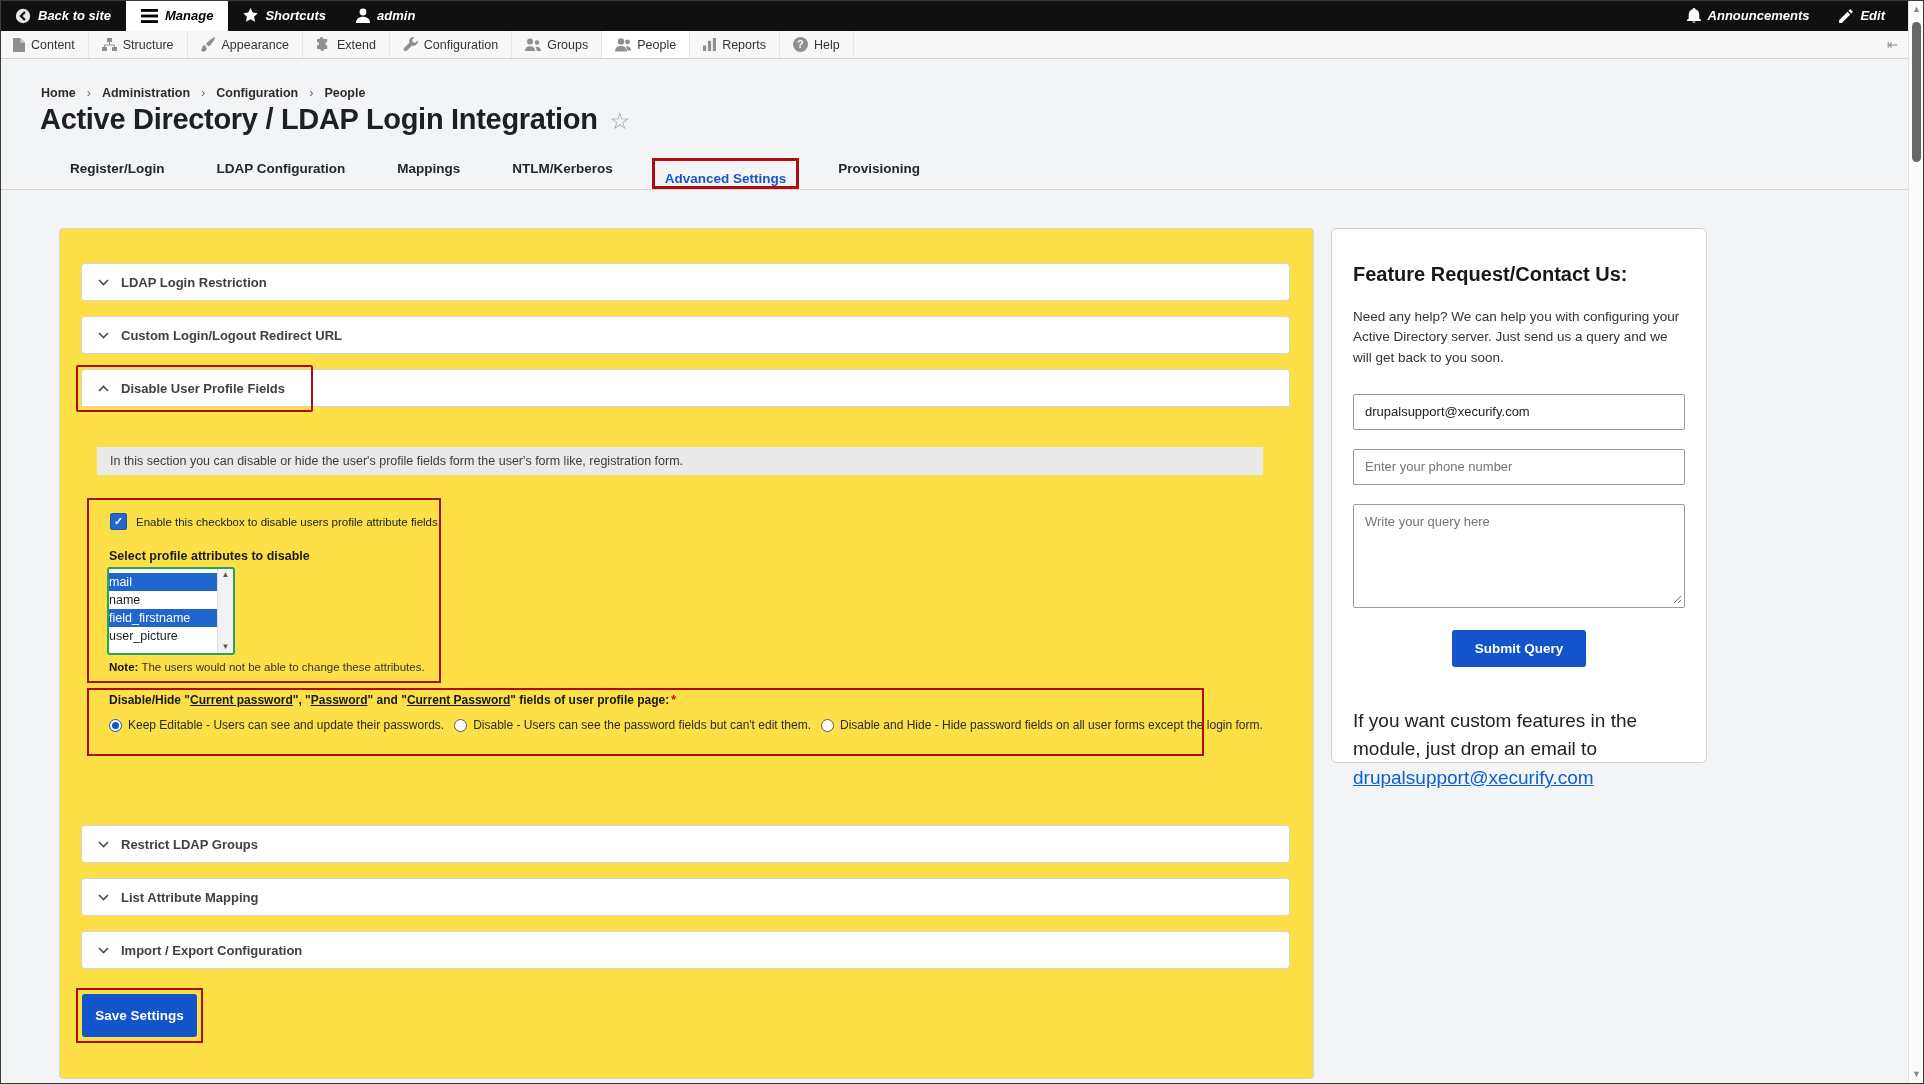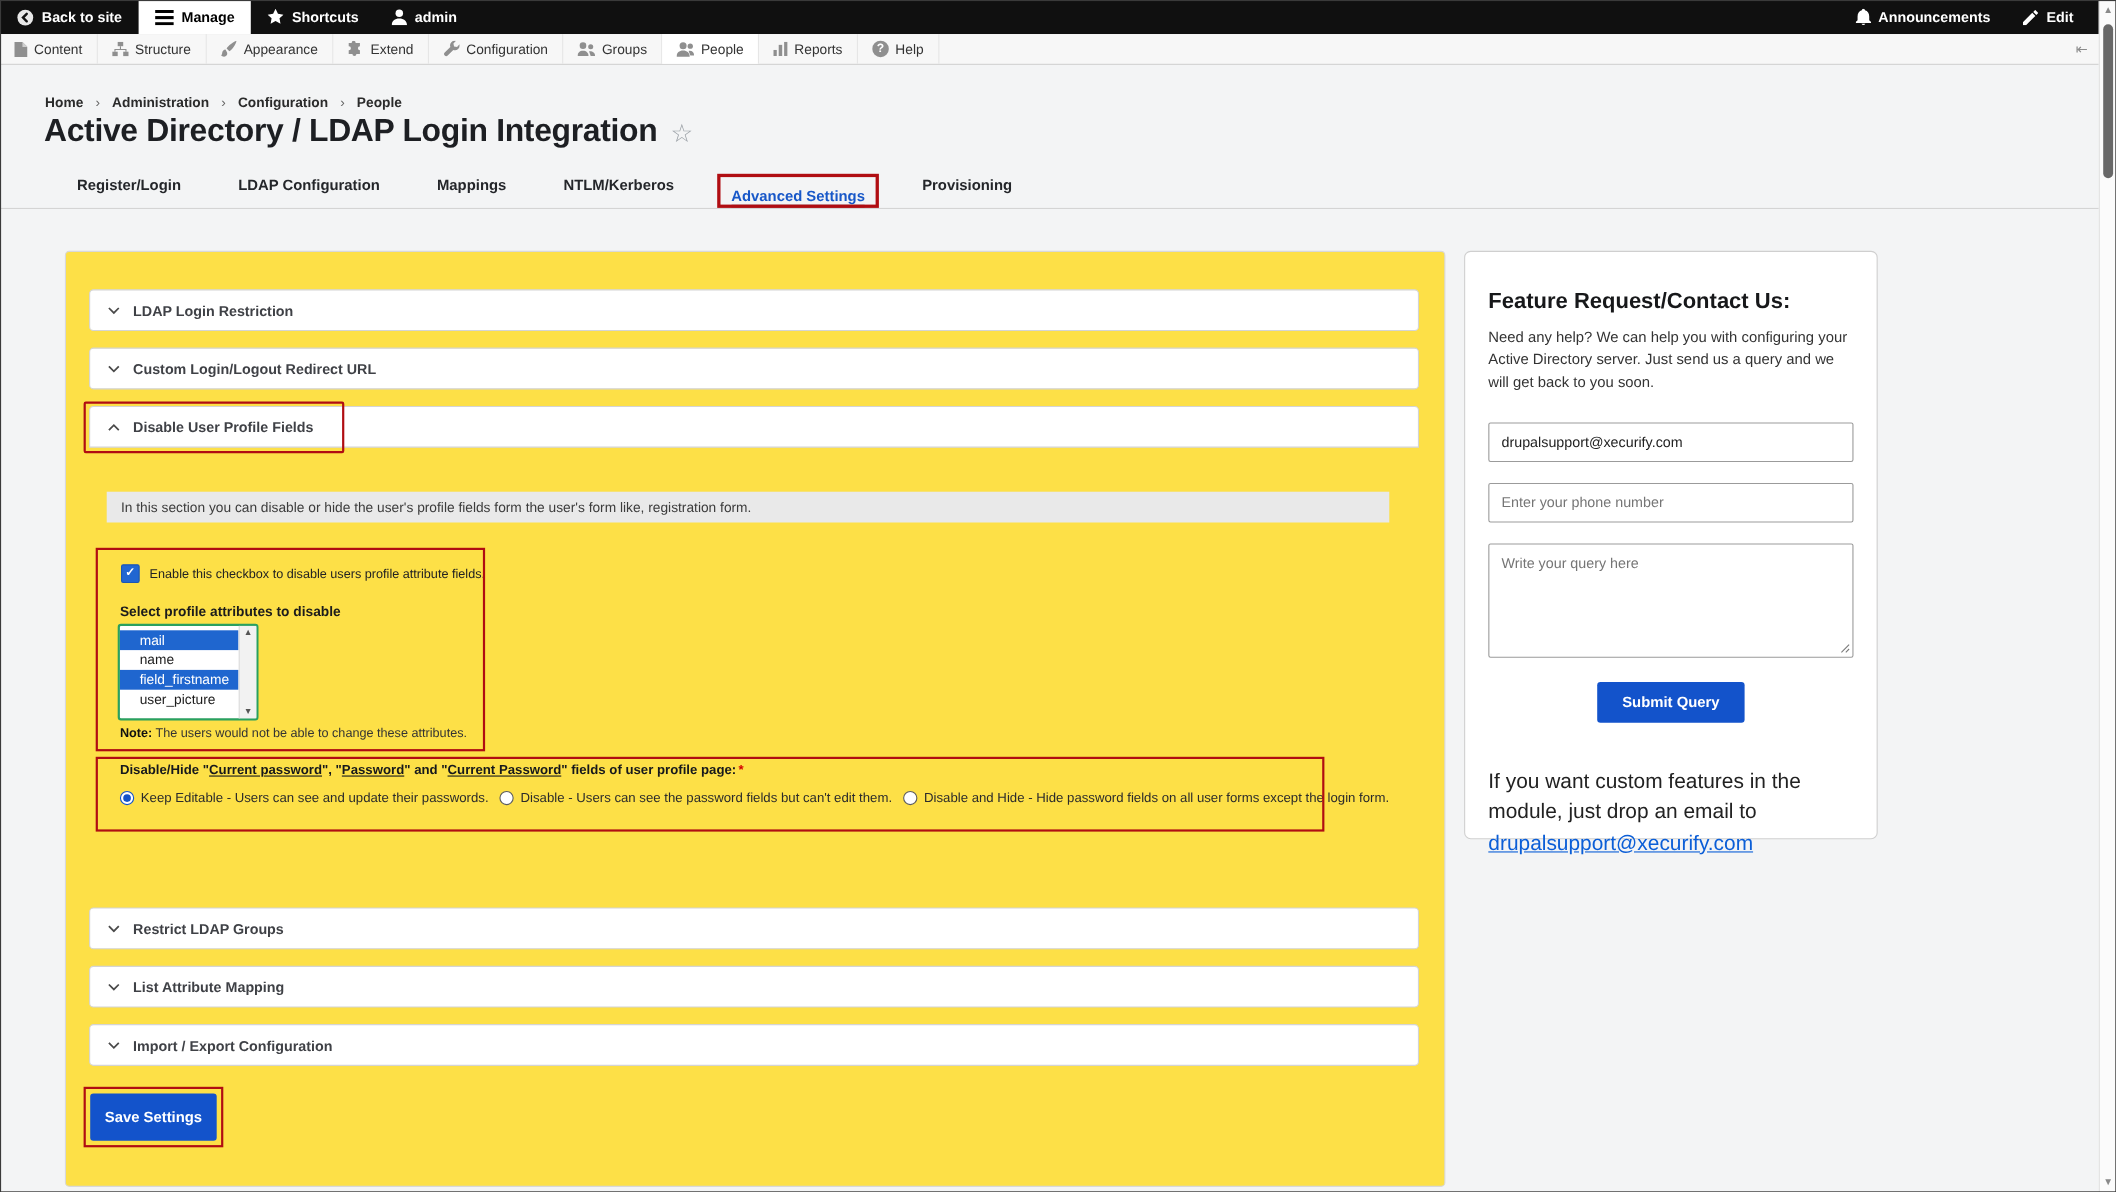--- a/index.html
+++ b/index.html
@@ -1,19 +1,19 @@
 <!DOCTYPE html>
 <html><head>
 <meta charset="utf-8">
 <style>
   html,body{margin:0;padding:0;overflow:hidden;}
   body{width:1924px;height:1084px;position:relative;font-family:"Liberation Sans",sans-serif;background:#f3f4f5;}
   .frame{position:absolute;inset:0;border:1px solid #3a3a3a;pointer-events:none;z-index:99;}
   
-  .admin-bar{position:absolute;top:0;left:0;right:16px;height:31px;background:#101010;display:flex;align-items:stretch;color:#fff;z-index:5;}
+  .admin-bar{position:absolute;top:0;left:0;right:16px;height:31px;background:#101010;display:flex;align-items:stretch;color:#fff;z-index:5;font-style:italic;}
   .abar-item{display:flex;align-items:center;gap:7px;padding:0 15px;font-size:13px;font-weight:bold;cursor:pointer;}
   .abar-item.active{background:#fff;color:#000;}
   .abar-right{margin-left:auto;display:flex;align-items:stretch;padding-right:8px;}
   
   .menu-bar{position:absolute;top:31px;left:0;right:16px;height:27px;background:#f7f7f7;border-bottom:1px solid #d2d2d2;display:flex;align-items:stretch;z-index:5;}
   .menu-item{display:flex;align-items:center;gap:6px;padding:0 13px;font-size:12.5px;color:#333;border-right:1px solid #e6e6e6;cursor:pointer;}
   .menu-item.active{background:#fff;}
   .menu-toggle{margin-left:auto;display:flex;align-items:center;padding:0 10px;color:#8b8b8b;font-size:13px;cursor:pointer;}
   .help-badge{width:15px;height:15px;border-radius:50%;background:#8f8f8f;color:#fff;font-size:11px;font-weight:bold;display:flex;align-items:center;justify-content:center;line-height:1;}
   
@@ -36,41 +36,41 @@
   .info-bar{position:absolute;left:37px;top:218px;width:1166px;height:28px;background:#e9e9e9;font-size:12.5px;color:#3c3c3c;line-height:28px;padding-left:13px;box-sizing:border-box;}
   .annotation-box{position:absolute;border:2.5px solid #b00d12;pointer-events:none;z-index:4;}
   .ann-select{left:27px;top:269px;width:350px;height:181px;}
   .ann-password{left:27px;top:459px;width:1113px;height:64px;}
   .checkbox-row{position:absolute;left:50px;top:284px;display:flex;align-items:center;gap:9px;}
   .checkbox{width:15px;height:15px;background:#2166d1;border:1px solid #1b56b5;border-radius:2px;color:#fff;font-size:11px;font-weight:bold;display:flex;align-items:center;justify-content:center;cursor:pointer;line-height:1;}
   .checkbox-label{font-size:11.5px;color:#222;}
   .select-label{position:absolute;left:49px;top:320px;font-size:12.5px;font-weight:bold;color:#1c1c1c;}
   .listbox{position:absolute;left:47px;top:338px;width:128px;height:88px;border:2px solid #2aa05f;border-radius:3px;background:#fff;box-sizing:border-box;cursor:pointer;}
   .lb-inner{position:absolute;left:0;top:0;right:16px;bottom:0;padding-top:4px;overflow:hidden;}
-  .lb-opt{font-size:12.5px;color:#1c1c1c;height:18px;line-height:18px;padding-left:18px;white-space:nowrap;}
+  .lb-opt{font-size:12.5px;color:#1c1c1c;height:18px;line-height:18px;padding-left:0;white-space:nowrap;}
   .lb-opt.sel{background:#1f66cf;color:#fff;}
   .lb-scroll{position:absolute;right:0;top:0;bottom:0;width:16px;background:#f2f2f2;border-left:1px solid #ddd;display:flex;flex-direction:column;justify-content:space-between;align-items:center;padding:2px 0;box-sizing:border-box;cursor:pointer;}
   .lb-arrow{font-size:8px;color:#555;line-height:1;}
   .note-row{position:absolute;left:49px;top:432px;font-size:11.5px;color:#333;}
   .note-row b{color:#111;}
   .pw-label{position:absolute;left:49px;top:464px;font-size:12px;font-weight:bold;color:#16181c;}
   .pw-label .und{text-decoration:underline;}
   .pw-label .req{color:#d40000;margin-left:2px;}
   .radio-row{position:absolute;left:49px;top:489px;display:flex;align-items:center;gap:10px;font-size:12px;color:#2b2b2b;}
   .radio-item{display:flex;align-items:center;gap:6px;cursor:pointer;}
   .radio{width:13px;height:13px;border:1px solid #5d5d5d;border-radius:50%;background:#fff;box-sizing:border-box;flex:none;}
   .radio.on{border:1.5px solid #1353c8;position:relative;}
   .radio.on::after{content:"";position:absolute;inset:2px;border-radius:50%;background:#1353c8;}
   .save-wrap{position:absolute;left:22px;top:765px;}
   .save-annotation{position:absolute;inset:-6px;border:2.5px solid #b00d12;pointer-events:none;}
   .btn-blue{background:#1353cb;color:#fff;border:none;border-radius:3px;font-family:"Liberation Sans",sans-serif;font-size:13.5px;font-weight:bold;cursor:pointer;}
   .save-btn{width:115px;height:43px;}
   
   .contact-card{position:absolute;left:1331px;top:228px;width:376px;height:535px;background:#fff;border:1px solid #cfcfcf;border-radius:6px;box-sizing:border-box;padding:26px 21px 0 21px;}
-  .contact-heading{font-size:20px;font-weight:bold;color:#17181a;margin:8px 0 11px 0;}
+  .contact-heading{font-size:20px;font-weight:bold;color:#17181a;margin:8px 0 21px 0;}
   .contact-intro{font-size:13.5px;color:#333;line-height:1.5;margin:0 0 26px 0;}
   .c-input{width:100%;height:36px;border:1px solid #9b9b9b;border-radius:2px;font-family:"Liberation Sans",sans-serif;font-size:13px;color:#222;padding:0 11px;box-sizing:border-box;margin-bottom:19px;background:#fff;}
   .c-input::placeholder,.c-textarea::placeholder{color:#757575;}
   .ta-wrap{position:relative;margin-bottom:22px;}
   .c-textarea{width:100%;height:104px;border:1px solid #9b9b9b;border-radius:2px;font-family:"Liberation Sans",sans-serif;font-size:13px;color:#222;padding:9px 11px;box-sizing:border-box;resize:none;display:block;background:#fff;}
   .ta-grip{position:absolute;right:3px;bottom:4px;pointer-events:none;}
   .submit-btn{display:block;margin:4px auto 0 auto;padding:11px 23px;}
   .contact-footer{font-size:19px;color:#222;line-height:1.5;margin-top:40px;}
   .contact-footer a{color:#0b5ed7;text-decoration:underline;cursor:pointer;}
   

